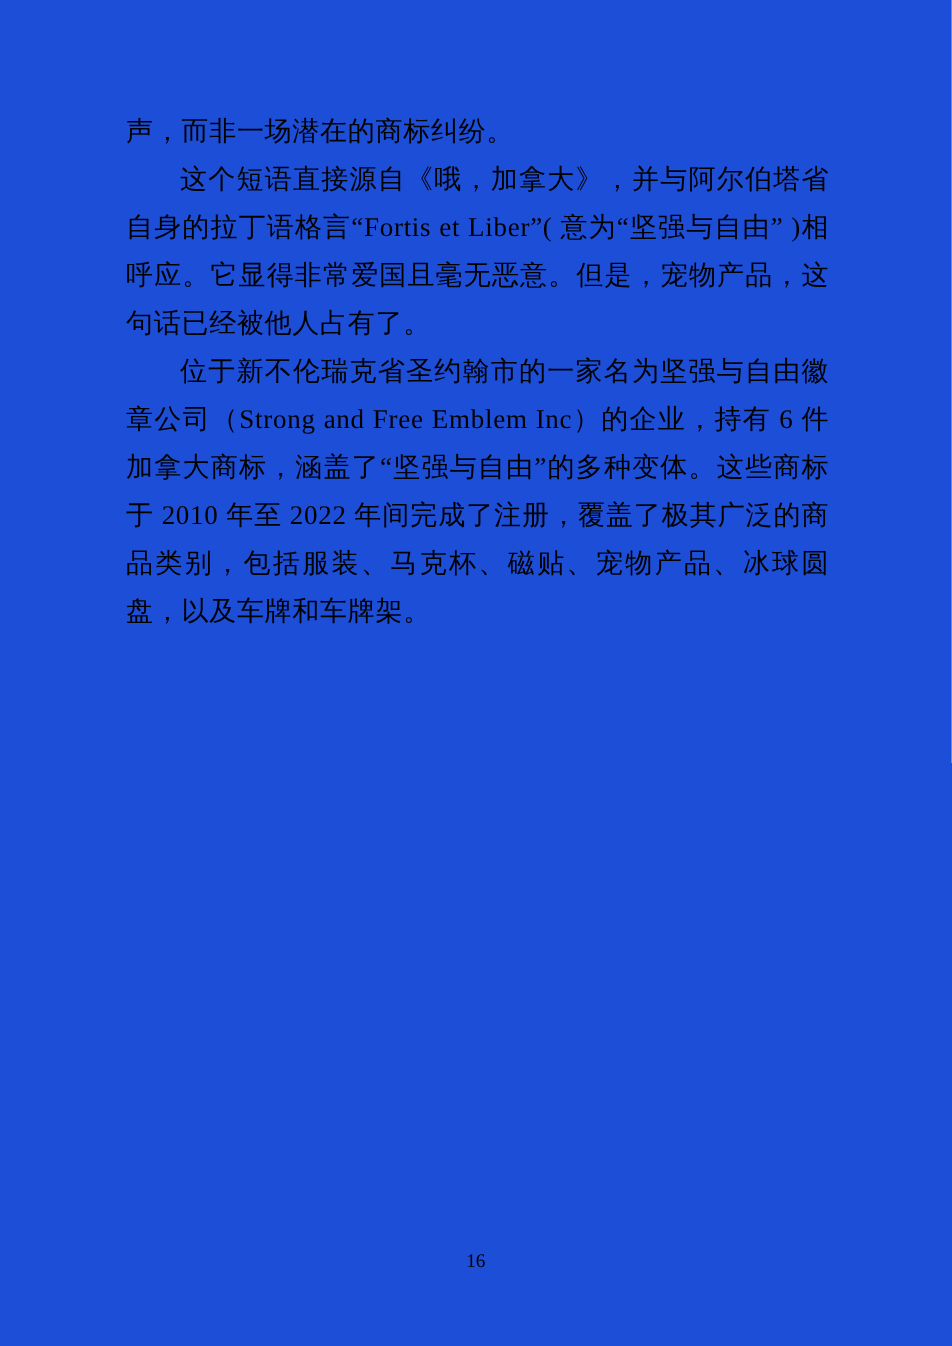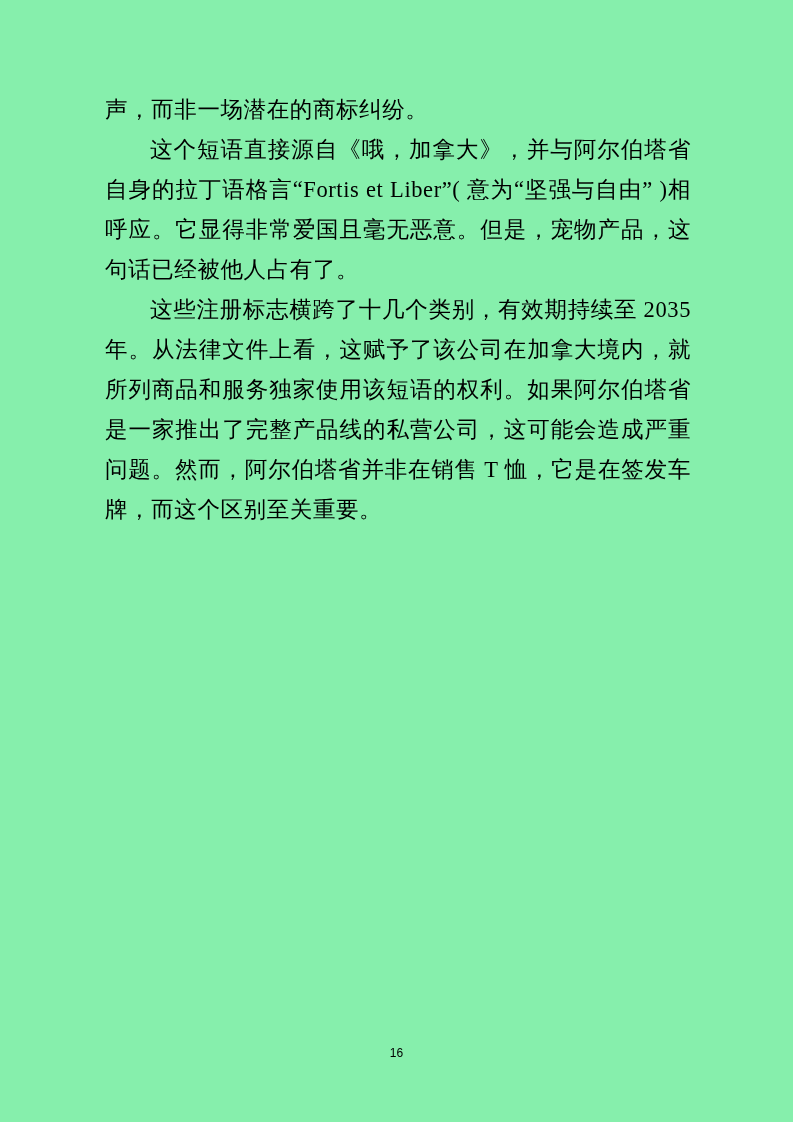--- a/index.html
+++ b/index.html
@@ -12,21 +12,21 @@
     height: 1122px;
     font-family: "Liberation Serif", "DejaVu Serif", serif;
     color: #000000;
     position: relative;
     overflow: hidden;
   }
   .page {
     position: relative;
     width: 793px;
     height: 1122px;
-    background: #86efac;
+    background: #1d4ed8;
   }
   .content {
     position: absolute;
     left: 105px;
     top: 90px;
     width: 586px;
   }
   .content p {
     margin: 0;
     font-size: 22.5px;
@@ -41,31 +41,31 @@
   }
   .page-footer {
     position: absolute;
     top: 1043px;
     left: 0;
     width: 100%;
     text-align: center;
   }
   .page-number {
     display: inline-block;
-    font-size: 12px;
+    font-size: 16px;
     line-height: 18px;
-    font-family: Liberation Sans, sans-serif;
+    font-family: Liberation Serif, serif;
     color: #000000;
   }
 </style>
 </head>
 <body>
 
 <div class="page">
   <div class="content">
     <p>声，而非一场潜在的商标纠纷。</p>
     <p class="indent">这个短语直接源自《哦，加拿大》，并与阿尔伯塔省自身的拉丁语格言“Fortis et Liber”( 意为“坚强与自由” )相呼应。它显得非常爱国且毫无恶意。但是，宠物产品，这句话已经被他人占有了。</p>
-    <p class="indent">这些注册标志横跨了十几个类别，有效期持续至 2035 年。从法律文件上看，这赋予了该公司在加拿大境内，就所列商品和服务独家使用该短语的权利。如果阿尔伯塔省是一家推出了完整产品线的私营公司，这可能会造成严重问题。然而，阿尔伯塔省并非在销售 T 恤，它是在签发车牌，而这个区别至关重要。</p>
+    <p class="indent">位于新不伦瑞克省圣约翰市的一家名为坚强与自由徽章公司（Strong and Free Emblem Inc）的企业，持有 6 件加拿大商标，涵盖了“坚强与自由”的多种变体。这些商标于 2010 年至 2022 年间完成了注册，覆盖了极其广泛的商品类别，包括服装、马克杯、磁贴、宠物产品、冰球圆盘，以及车牌和车牌架。</p>
   </div>
   <div class="page-footer">
     <span class="page-number">16</span>
   </div>
 </div>
 
 </body></html>

